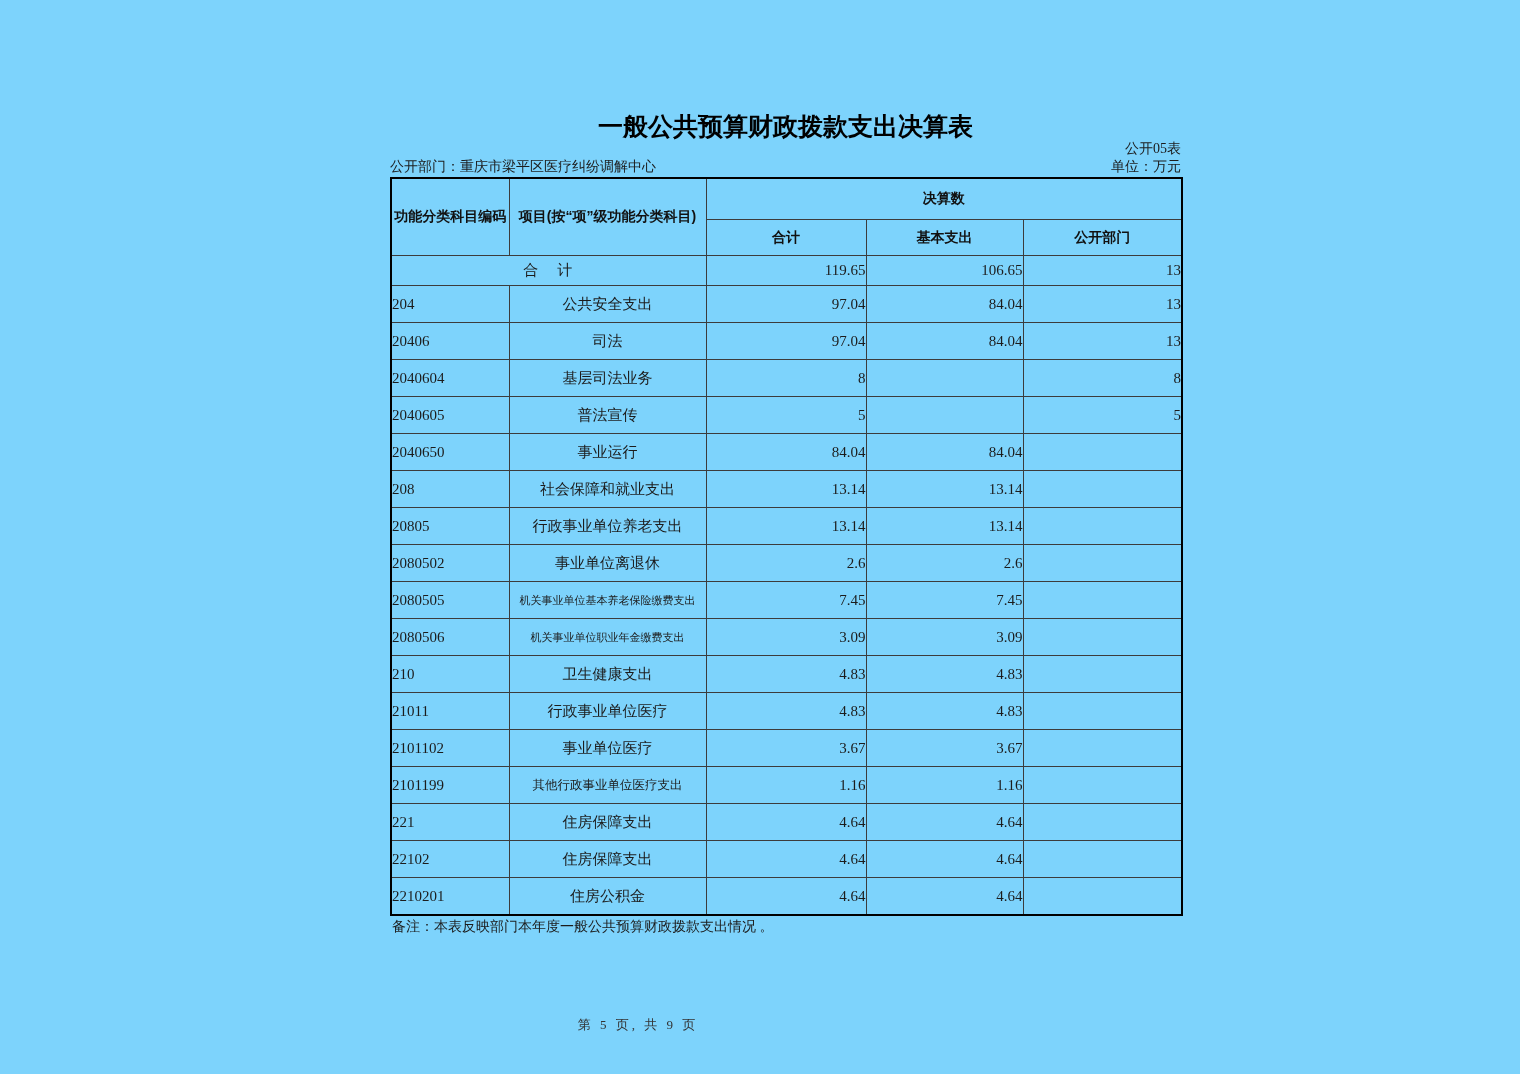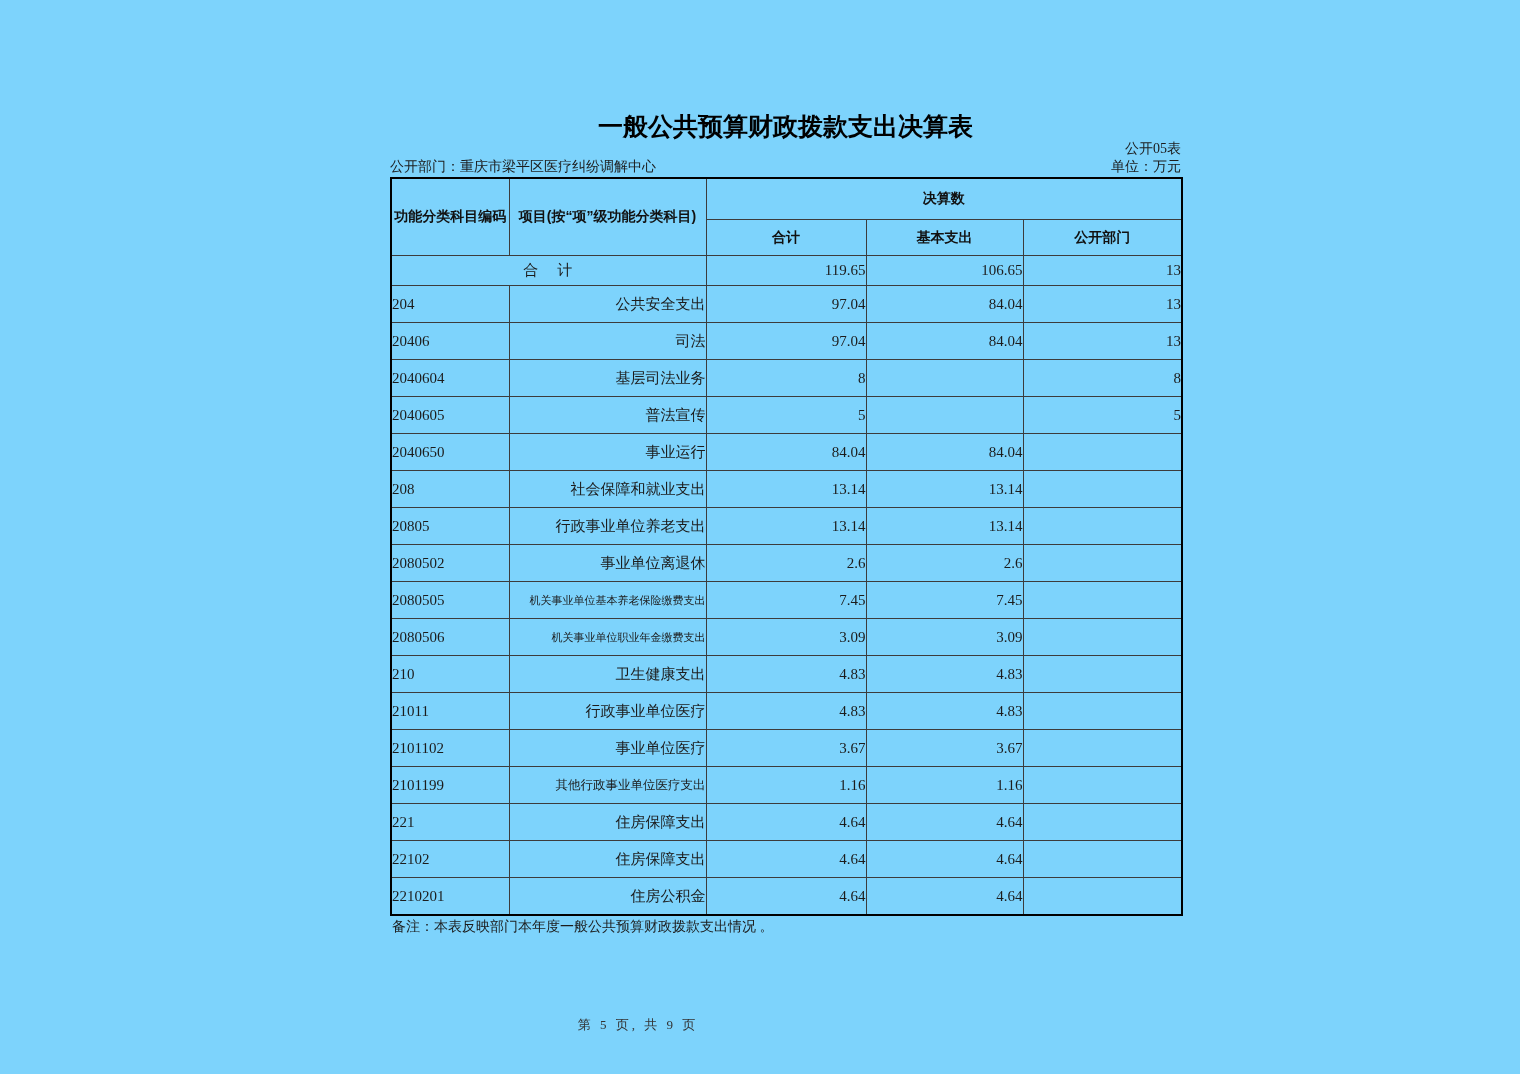--- a/index.html
+++ b/index.html
@@ -37,21 +37,21 @@
   table.budget th {
     font-family:"Liberation Sans","DejaVu Sans",sans-serif;
     font-weight:bold; font-size:14px; text-align:center; color:#111;margin-top:13px;
   }
   tr.hr1 th { height:40px; }
   tr.hr2 th { height:35px; }
   tr.total-row td { height:29px; }
   tr.data-row td { height:36px; }
 
   td.code-cell  { font-size:15px; text-align:left; padding-left:4px; }
-  td.item-cell  { font-size:15px; text-align:right; }
+  td.item-cell  { font-size:15px; text-align:center; }
   td.num-cell   { font-size:15px; text-align:right; padding-right:3px; }
   td.total-label{ font-size:15px; text-align:center; letter-spacing:2px; }
 
   .ind1 { padding-left:6px;  }
   .ind2 { padding-left:14px; }
   .ind3 { padding-left:20px; }
   .sz-s { font-size:11px !important; padding-left:13px; }
   .sz-m { font-size:12.5px !important; }
 
   .note-line {

